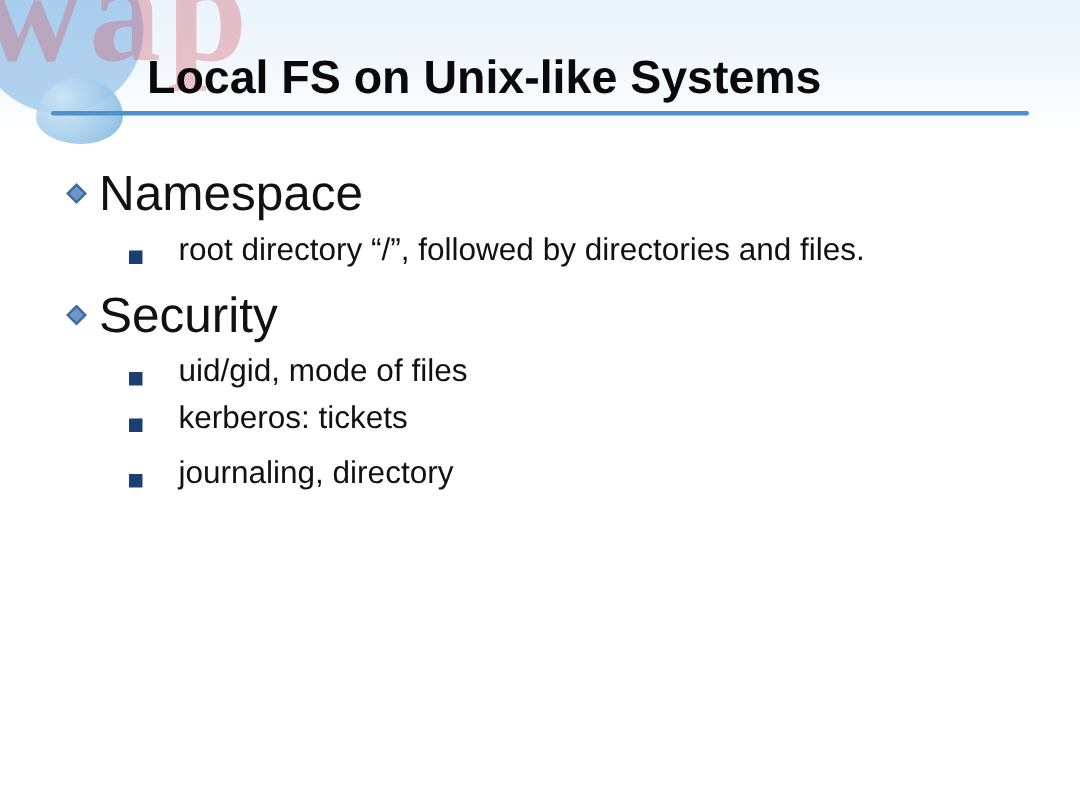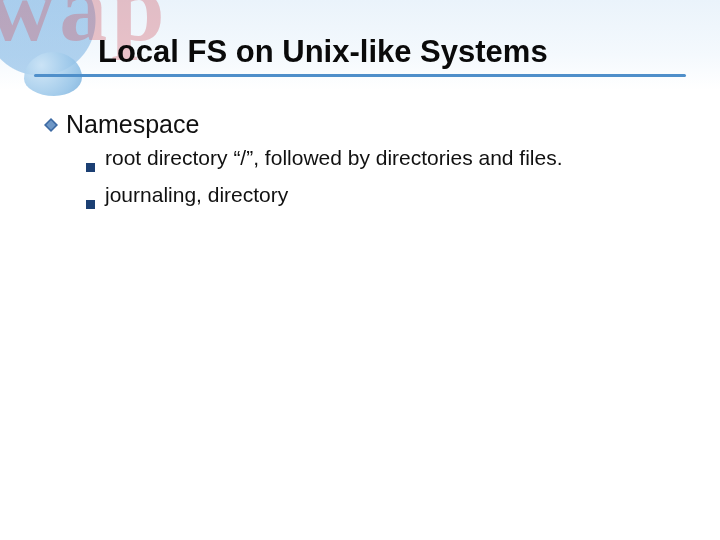--- a/index.html
+++ b/index.html
@@ -70,39 +70,39 @@
     top: 110px;
     left: 44px;
     right: 44px;
     z-index: 4;
   }
   .section { margin-bottom: 10px; }
   .sec-head {
     display: flex;
     align-items: center;
     gap: 8px;
-    font-size: 25px;
+    font-size: 33px;
     color: #111;
     margin-bottom: 6px;
   }
   .diamond-icon {
     width: 14px; height: 14px;
     display: inline-block;
     position: relative;
   }
   .diamond-icon svg { display: block; }
   .sub-list {
     list-style: none;
     padding-left: 42px;
     margin-bottom: 10px;
   }
   .sub-item {
     display: flex;
-    align-items: flex-end;
-    gap: 10px;
+    align-items: center;
+    gap: 24px;
     font-size: 21px;
     color: #111;
     line-height: 1.28;
     margin-bottom: 4px;
   }
   .square-icon {
     flex: 0 0 auto;
     width: 9px; height: 9px;
     margin-top: 9px;
     background: #1b3f73;
@@ -136,21 +136,38 @@
     <ul class="sub-list">
       <li class="sub-item">
         <span class="square-icon"></span>
         <span class="sub-text">root directory “/”, followed by directories and files.</span>
       </li>
     </ul>
   </div>
 
 
   <div class="section">
+    <div class="sec-head">
+      <span class="diamond-icon">
+        <svg viewBox="0 0 14 14" width="14" height="14">
+            <polygon points="7,0 14,7 7,14 0,7" fill="#3d6aa3"></polygon>
+            <polygon points="7,2.3 11.7,7 7,11.7 2.3,7" fill="#6e97c6"></polygon>
+          </svg>
+      </span>
+      <span>Security</span>
+    </div>
     <ul class="sub-list">
+      <li class="sub-item">
+        <span class="square-icon"></span>
+        <span class="sub-text">uid/gid, mode of files</span>
+      </li>
+      <li class="sub-item">
+        <span class="square-icon"></span>
+        <span class="sub-text">kerberos: tickets</span>
+      </li>
     </ul>
   </div>
 
   <div class="section">
     <ul class="sub-list">
       <li class="sub-item">
         <span class="square-icon"></span>
         <span class="sub-text">journaling, directory</span>
       </li>
     </ul>

